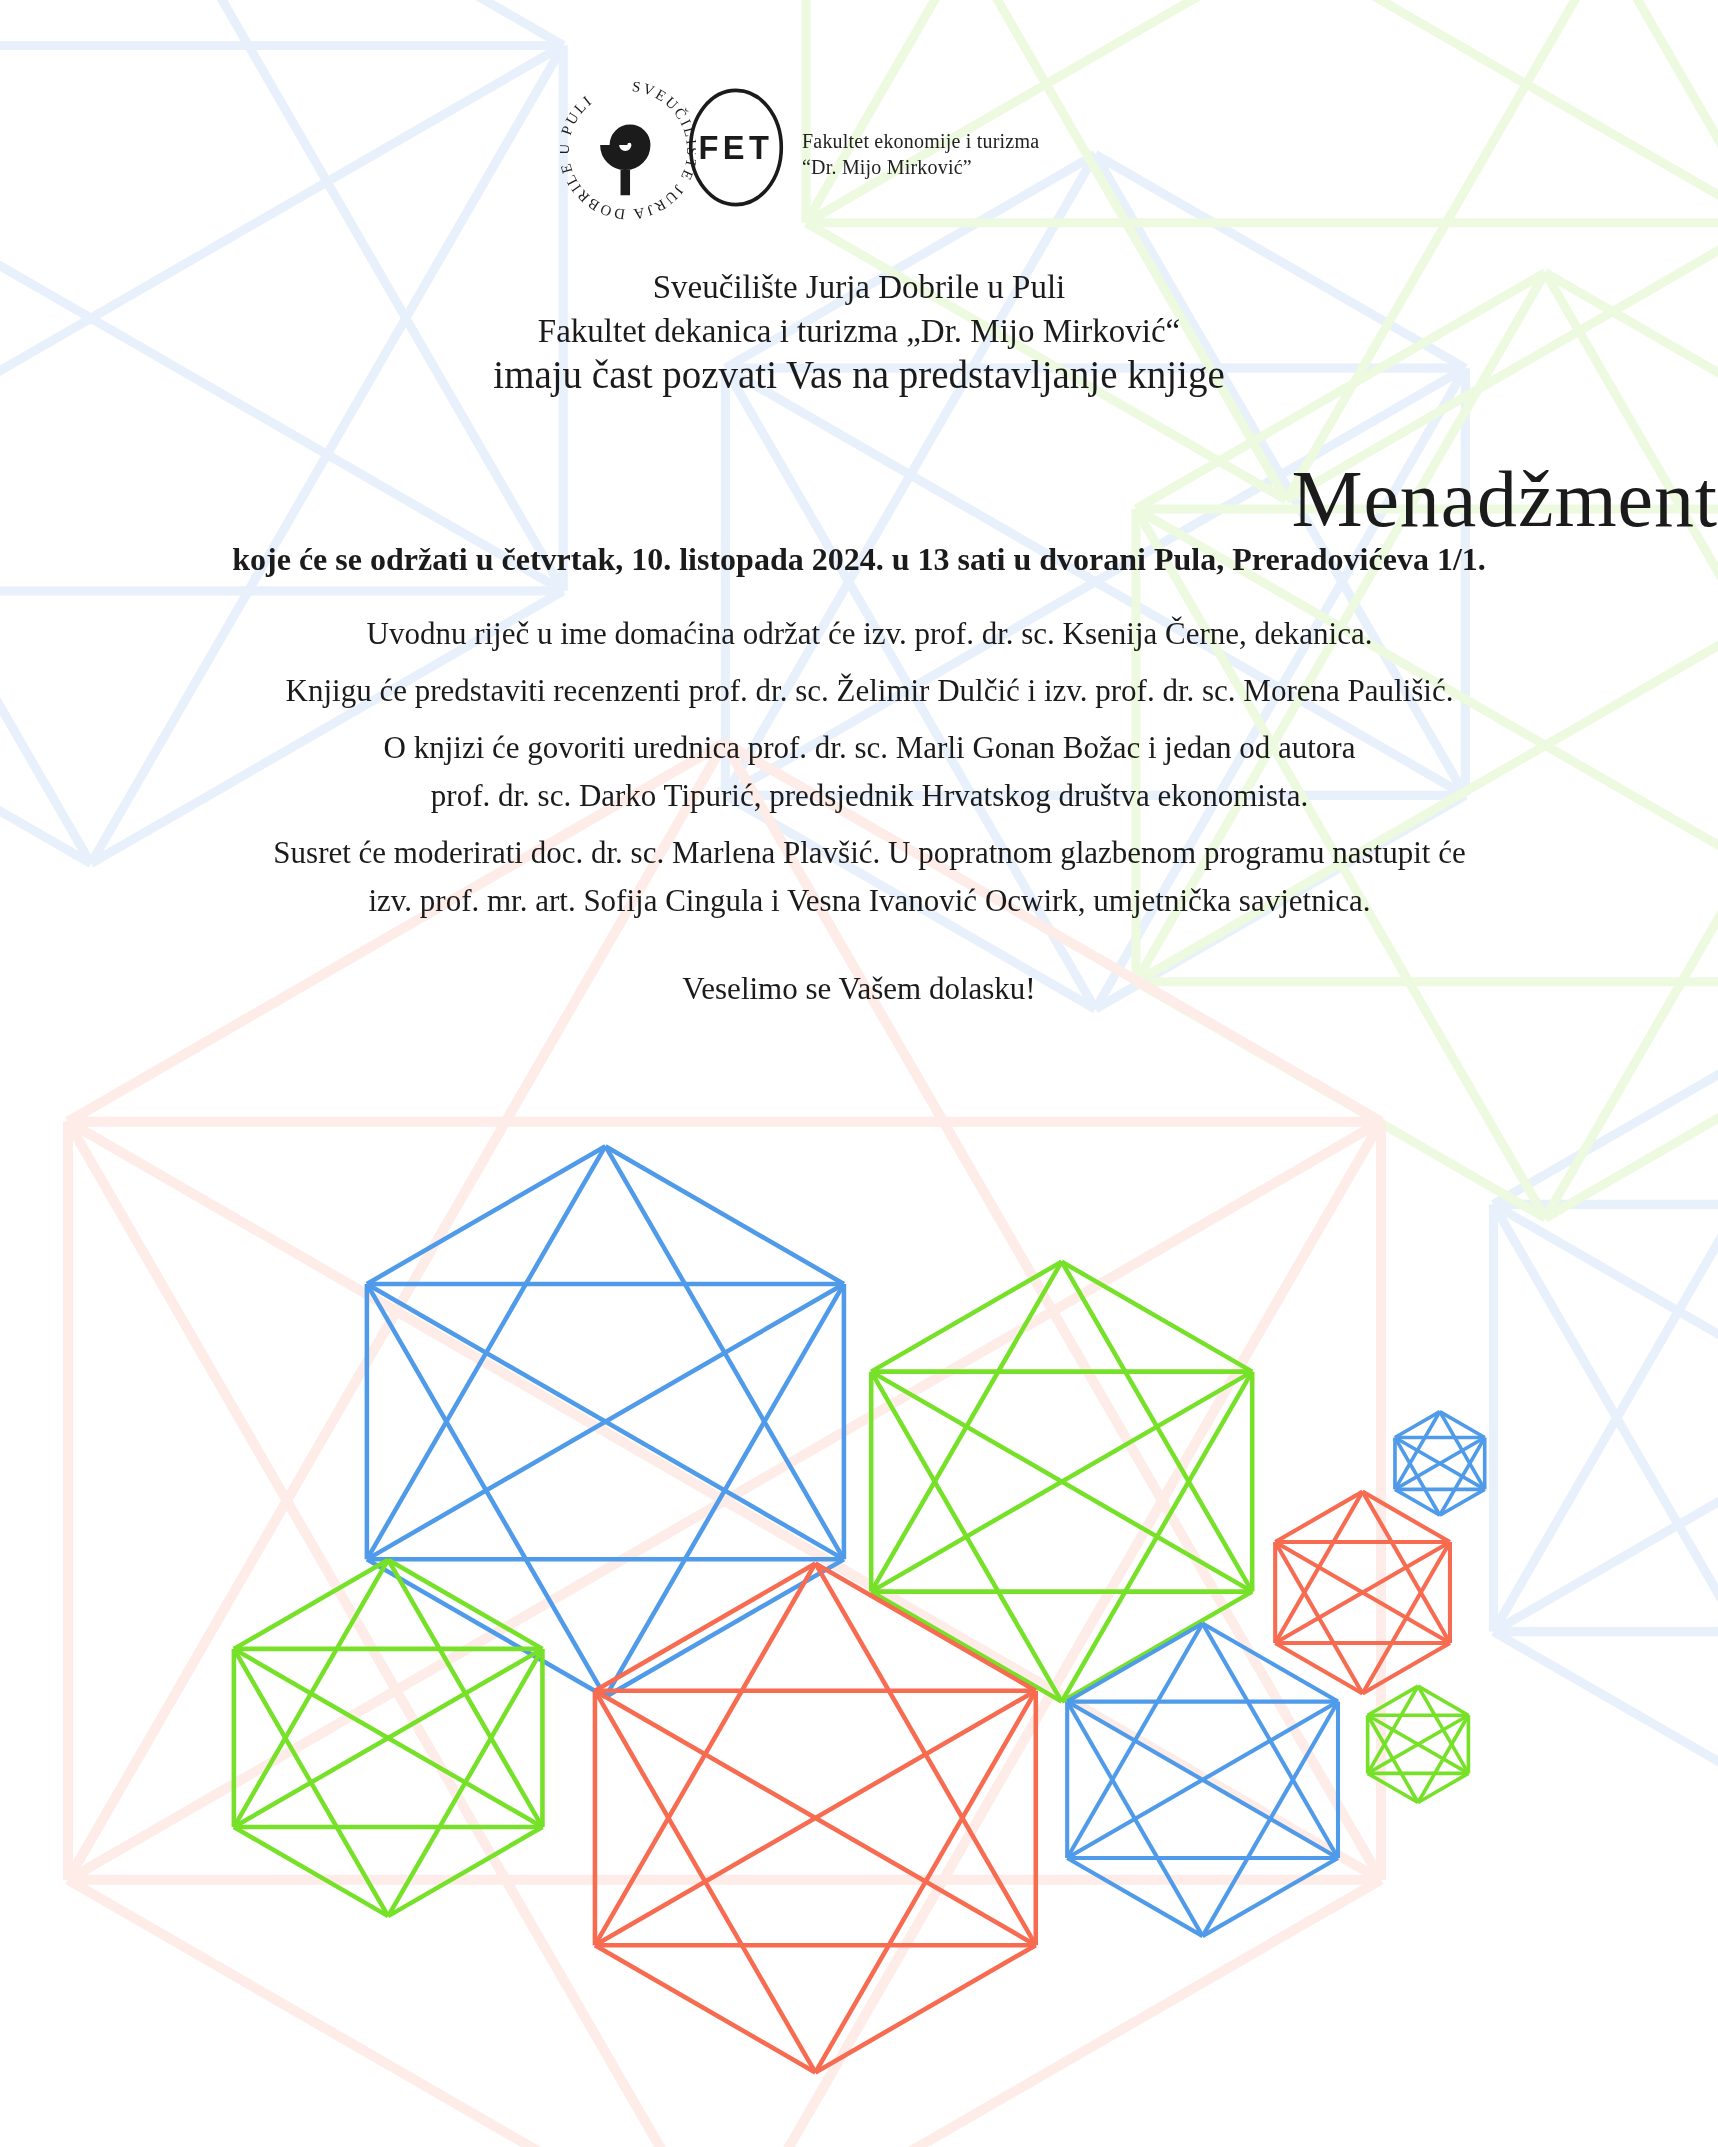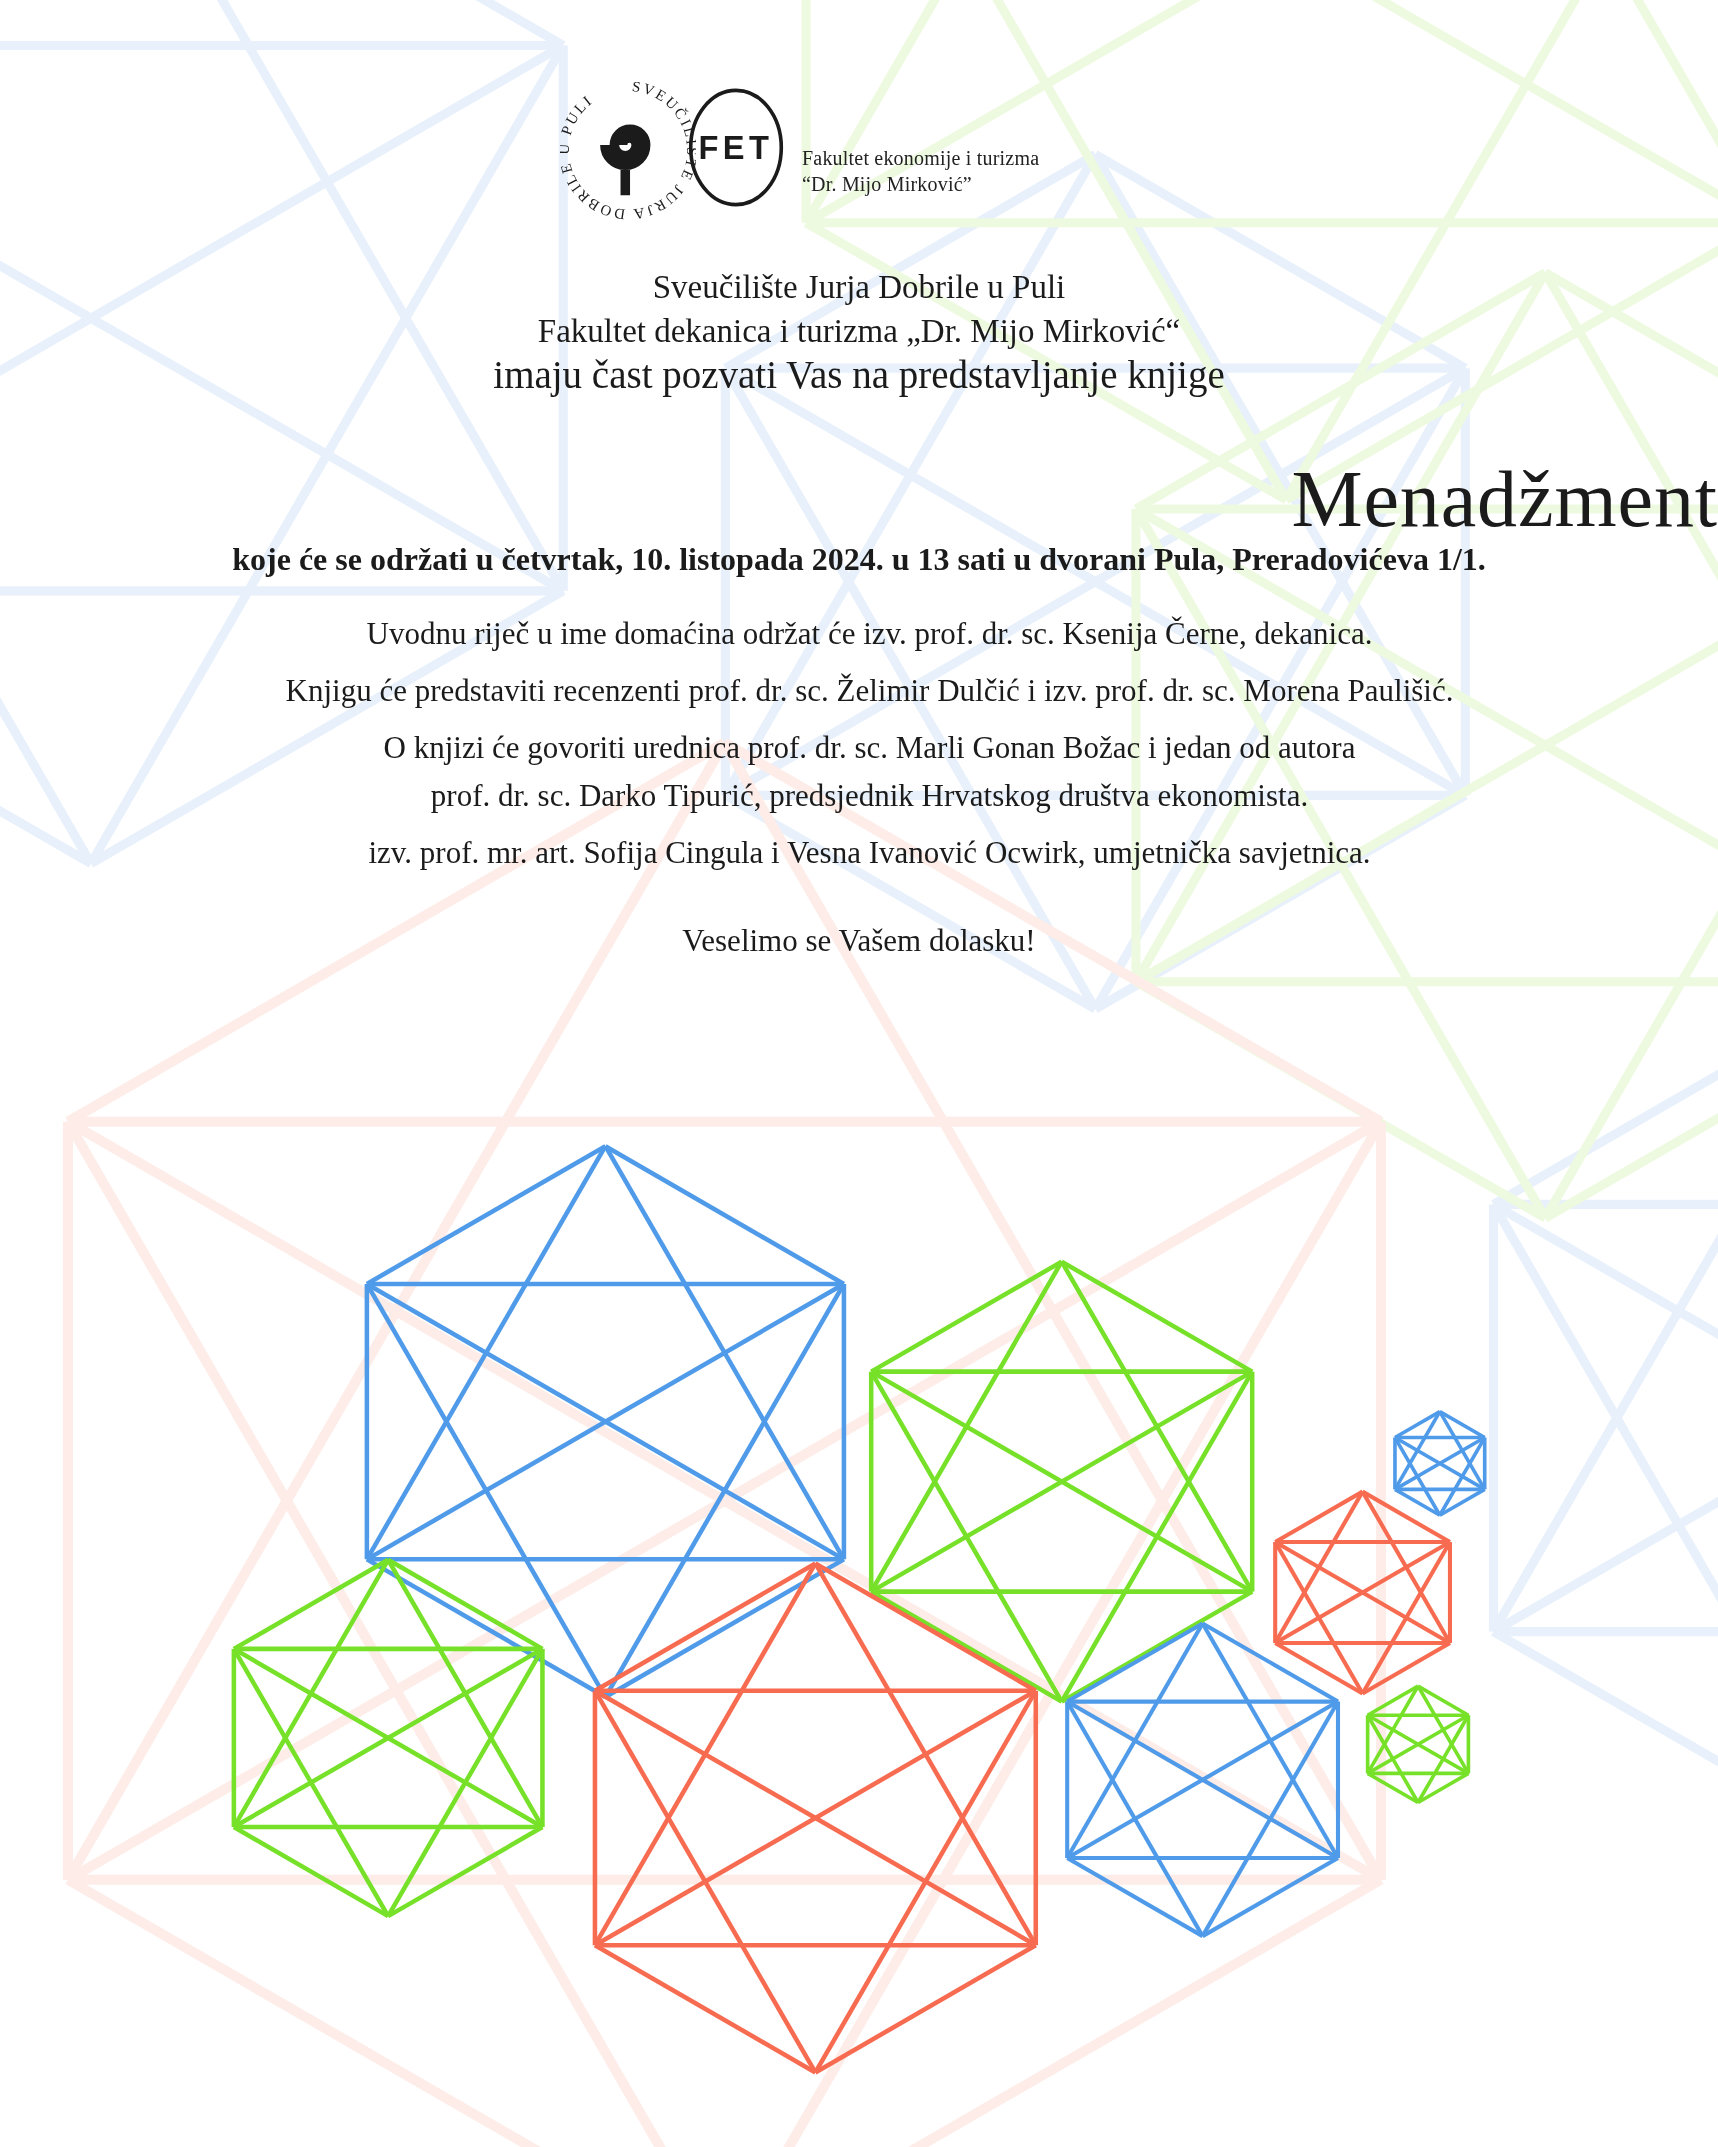--- a/index.html
+++ b/index.html
@@ -6,21 +6,21 @@
   .canvas{
     position:relative;width:1718px;height:2147px;background:#ffffff;
     overflow:hidden;font-family:"Liberation Serif", serif;color:#1b1b1b;
   }
   svg{display:block;}
   #decor-svg{position:absolute;left:0;top:0;z-index:0;}
   .logo-row{position:absolute;left:0;top:0;width:100%;height:236px;z-index:2;}
   #spiral-logo{position:absolute;left:560px;top:82px;}
   #fet-logo{position:absolute;left:686px;top:85px;}
   .fak-text{
-    position:absolute;left:802px;top:146px;
+    position:absolute;left:802px;top:129px;
     font-size:20px;line-height:25.5px;color:#222222;letter-spacing:0.2px;
   }
   .text-col{
     position:absolute;left:0;top:265px;width:100%;z-index:2;text-align:center;
   }
   .text-col > div{white-space:nowrap;}
   .hdr-line{font-size:33px;line-height:44px;}
   .lead-line{font-size:39px;line-height:44px;}
   .book-title{font-size:80px;line-height:80px;font-weight:normal;margin-top:62px;letter-spacing:0.9px;text-align:right;}
   .when-line{font-size:32px;line-height:40px;font-weight:bold;}
@@ -298,20 +298,21 @@
       <div>Uvodnu riječ u ime domaćina održat će izv. prof. dr. sc. Ksenija Černe, dekanica.</div>
     </div>
     <div class="para">
       <div>Knjigu će predstaviti recenzenti prof. dr. sc. Želimir Dulčić i  izv. prof. dr. sc. Morena Paulišić.</div>
     </div>
     <div class="para">
       <div>O knjizi će govoriti urednica prof. dr. sc. Marli Gonan Božac i jedan od autora</div>
       <div>prof. dr. sc. Darko Tipurić, predsjednik Hrvatskog društva ekonomista.</div>
     </div>
     <div class="para">
+      <div>Susret će moderirati doc. dr. sc. Marlena Plavšić. U popratnom glazbenom programu nastupit će</div>
       <div>izv. prof. mr. art. Sofija Cingula i Vesna Ivanović Ocwirk, umjetnička savjetnica.</div>
     </div>
 
     <div class="closing-line">Veselimo se Vašem dolasku!</div>
   </div>
 
 </div>
 
 
 </body></html>

